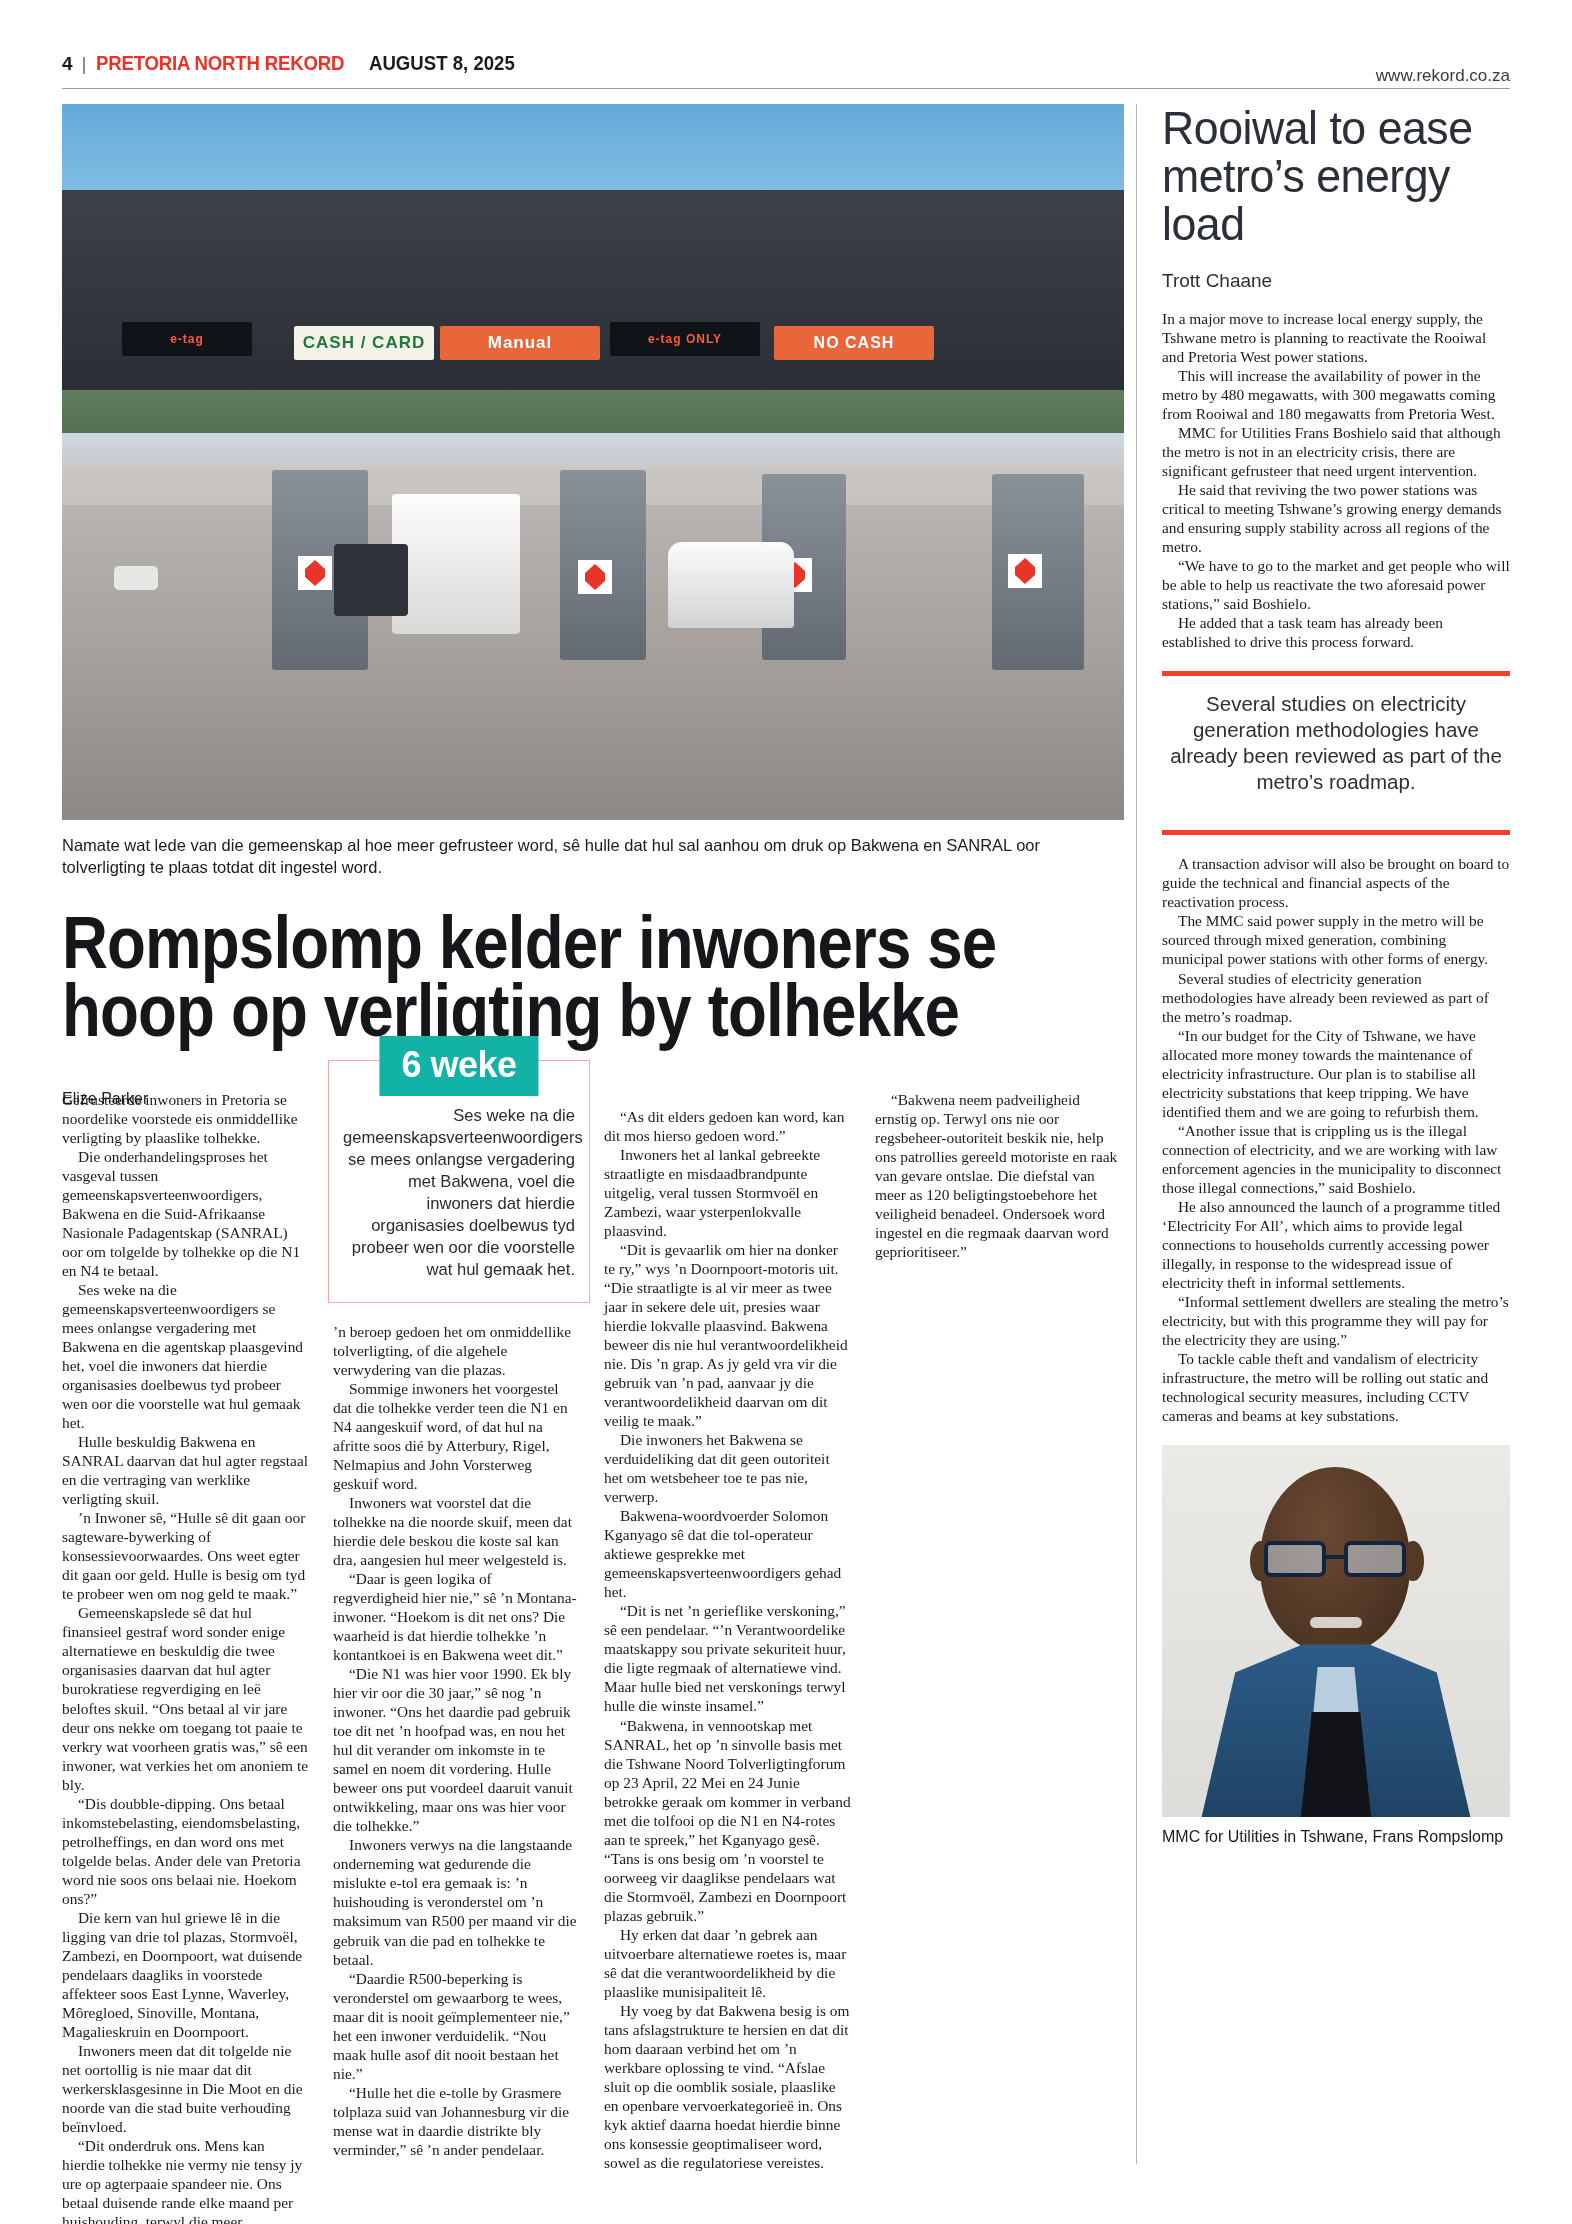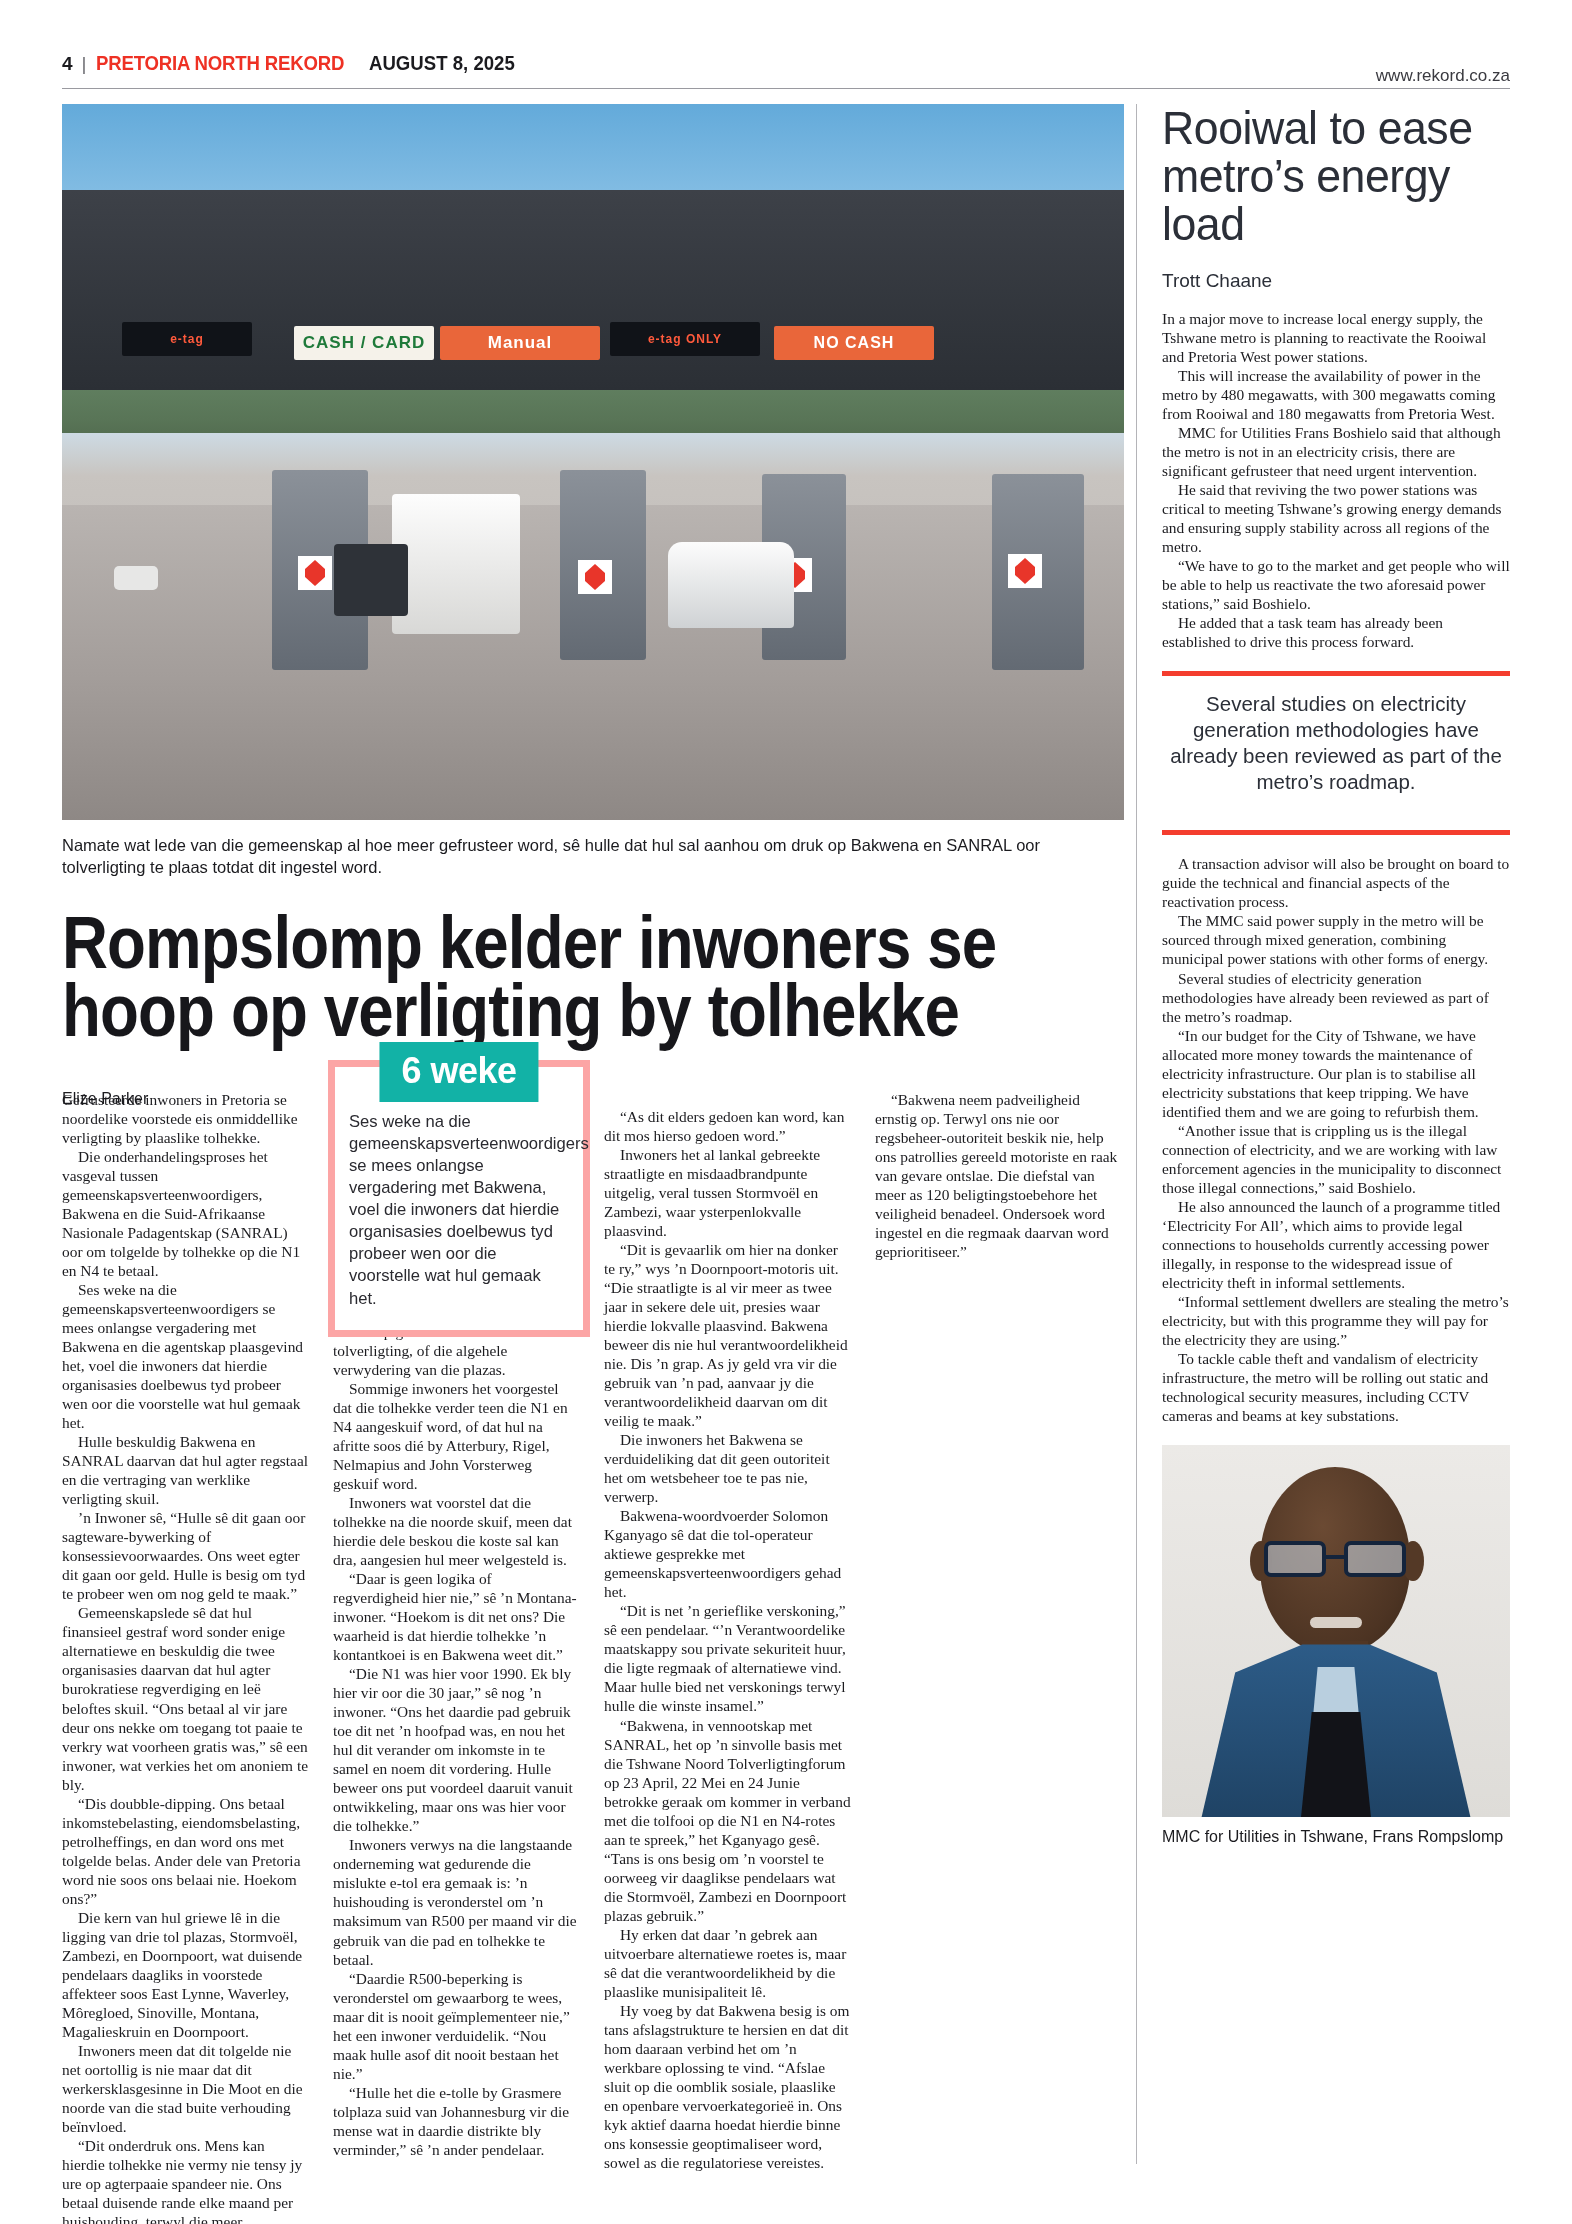--- a/index.html
+++ b/index.html
@@ -74,22 +74,22 @@
   .col p{margin:0;text-indent:16px;}
   .col p.first{text-indent:0;}
   #col1{left:0;}
   #col2{left:271px;}
   #col3{left:542px;margin-top:17px;}
   #col4{left:813px;}
 
   
   .pull{
     position:absolute;left:266px;top:-30px;width:262px;
-    border:7px solid #fca5a5;box-sizing:border-box;padding:44px 14px 20px;
-    text-align:left;background:#fff;z-index:3;
+    border:1px solid #fca5a5;box-sizing:border-box;padding:44px 14px 20px;
+    text-align:right;background:#fff;z-index:3;
   }
   .pull-tag{
     position:absolute;left:50%;top:-25px;transform:translateX(-50%);
     background:#12b2a6;color:#ffffff;font-family:"Liberation Sans",sans-serif;
     font-weight:bold;font-size:36px;line-height:1;padding:11px 22px 13px;white-space:nowrap;
     letter-spacing:-0.5px;
   }
   .pull-text{font-family:"Liberation Sans",sans-serif;font-size:16.6px;line-height:1.33;color:#2a2a30;}
 
   .col-spacer{display:block;height:232px;}

